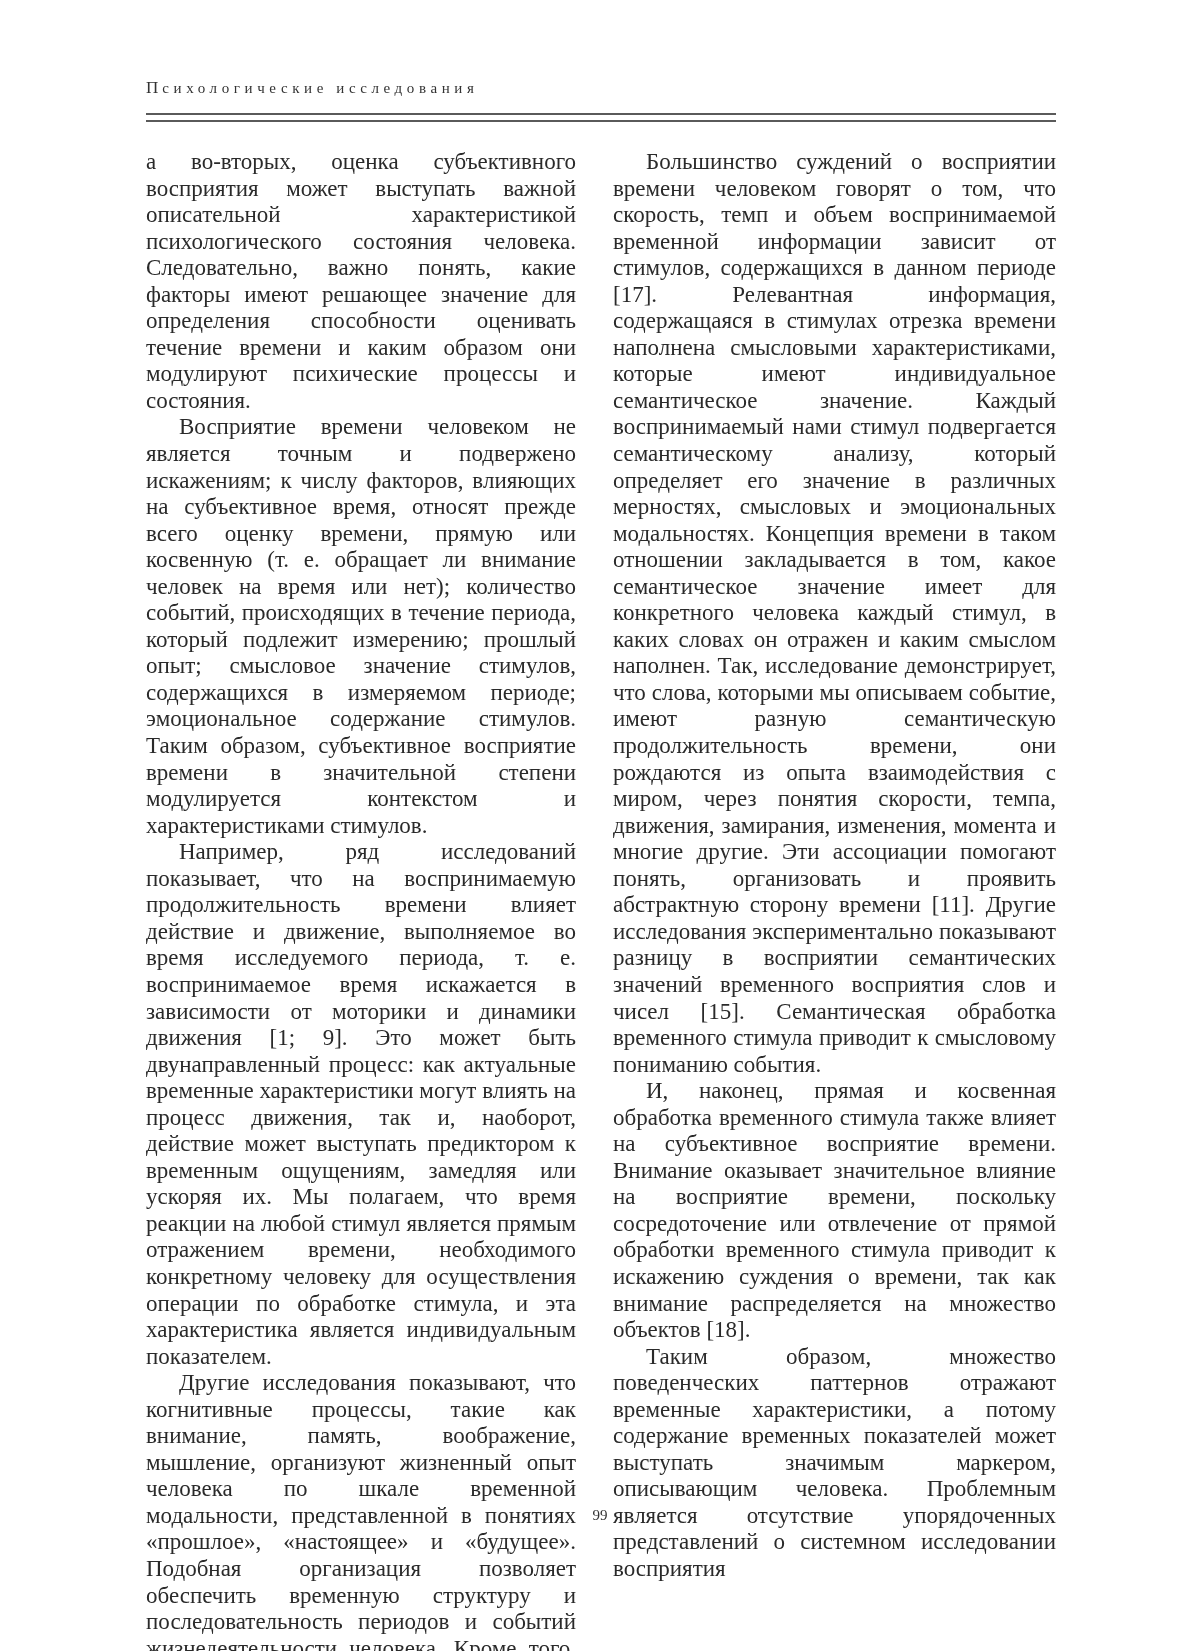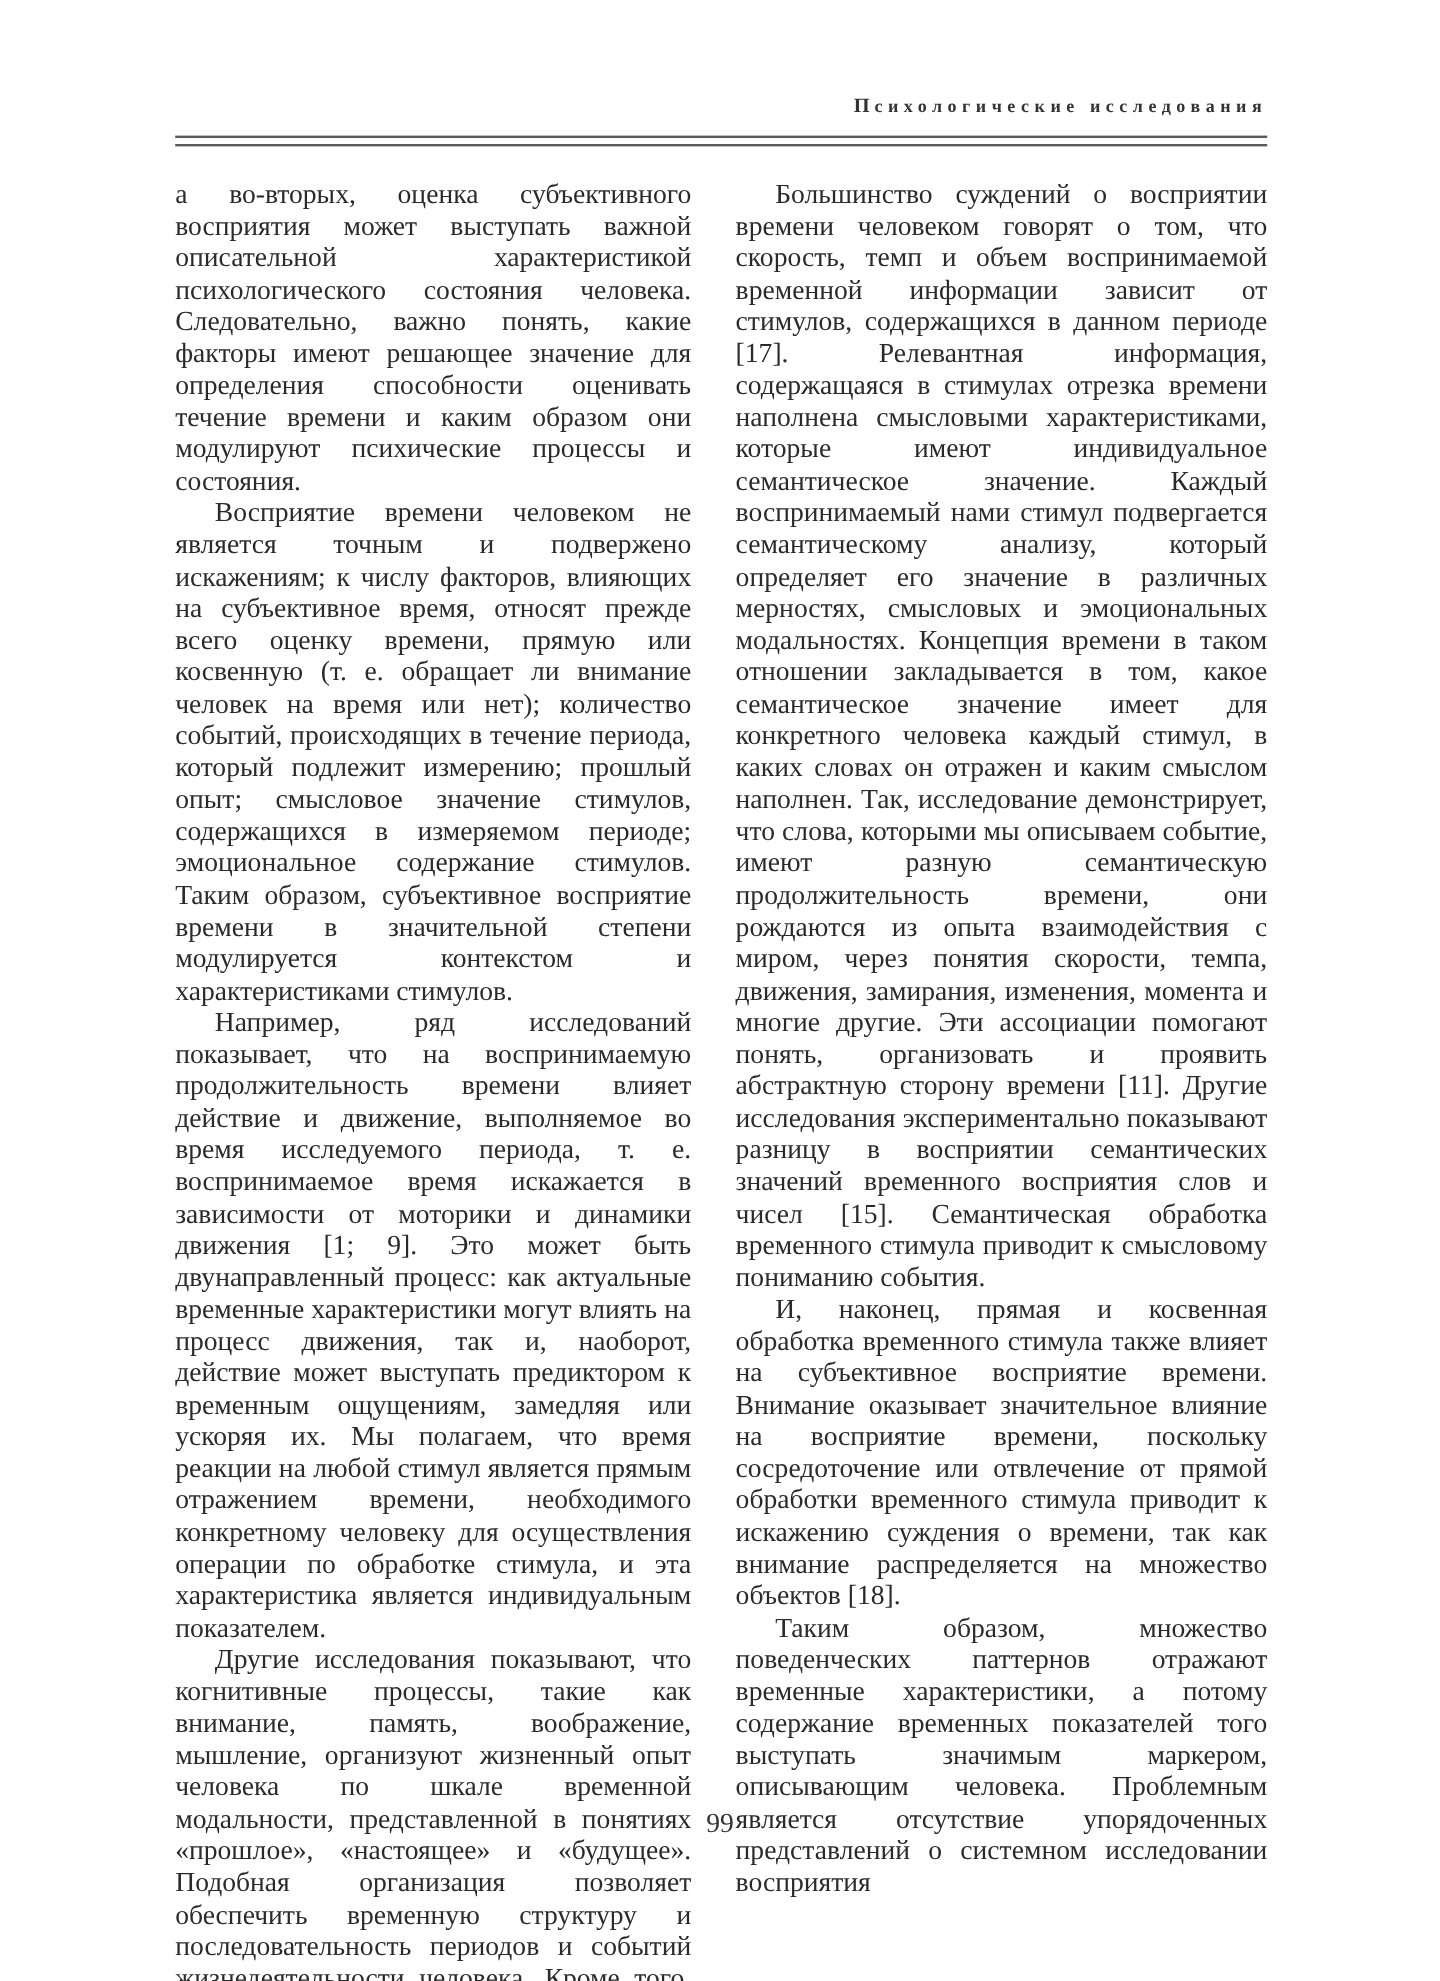--- a/index.html
+++ b/index.html
@@ -1,44 +1,44 @@
 <!DOCTYPE html>
 <html><head>
 <meta charset="utf-8">
 <style>
   html, body { margin:0; padding:0; background:#ffffff; }
   body { width:1200px; height:1651px; position:relative; overflow:hidden;
          font-family:"Liberation Serif","DejaVu Serif",serif; color:#2a2a2a; }
-  .running-head { position:absolute; top:78px; left:146px; width:910px; text-align:right;
-         font-size:15px; font-weight:bold; letter-spacing:4.6px; color:#333; }
+  .running-head { position:absolute; top:78px; left:146px; width:910px; text-align:left;
+         font-size:15px; font-weight:normal; letter-spacing:4.6px; color:#333; }
   .running-head .cap { font-size:17px; letter-spacing:4px; }
   .rule { position:absolute; left:146px; width:910px; height:2px; background:#5a5a5a; }
   .rule.r1 { top:113px; }
   .rule.r2 { top:120px; }
   .col { position:absolute; top:149px; font-size:23px; line-height:26.55px; text-align:justify;
          hyphens:manual; }
   .col.left { left:146px; width:430px; }
   .col.right { left:613px; width:443px; }
   .col p { margin:0; text-indent:0; }
   .col p.indent { text-indent:33px; }
-  .folio { position:absolute; top:1507px; left:0; width:1200px; text-align:center; font-size:23px; color:#333; }
+  .folio { position:absolute; top:1507px; left:0; width:1200px; text-align:center; font-size:15px; color:#333; }
 </style>
 </head>
 <body>
 
 <div class="running-head"><span class="cap">П</span><span>сихологические исследования</span></div>
 <div class="rule r1"></div>
 <div class="rule r2"></div>
 
 <div class="col left">
   <p>а во-вторых, оценка субъективного восприятия может выступать важной описательной характеристикой психологического состояния человека. Следовательно, важно понять, какие факторы имеют решающее значение для определения способности оценивать течение времени и каким образом они модулируют психические процессы и состояния.</p>
   <p class="indent">Восприятие времени человеком не является точным и подвержено искажениям; к числу факторов, влияющих на субъективное время, относят прежде всего оценку времени, прямую или косвенную (т. е. обращает ли внимание человек на время или нет); количество событий, происходящих в течение периода, который подлежит измерению; прошлый опыт; смысловое значение стимулов, содержащихся в измеряемом периоде; эмоциональное содержание стимулов. Таким образом, субъективное восприятие времени в значительной степени модулируется контекстом и характеристиками стимулов.</p>
   <p class="indent">Например, ряд исследований показывает, что на воспринимаемую продолжительность времени влияет действие и движение, выполняемое во время исследуемого периода, т. е. воспринимаемое время искажается в зависимости от моторики и динамики движения [1; 9]. Это может быть двунаправленный процесс: как актуальные временные характеристики могут влиять на процесс движения, так и, наоборот, действие может выступать предиктором к временным ощущениям, замедляя или ускоряя их. Мы полагаем, что время реакции на любой стимул является прямым отражением времени, необходимого конкретному человеку для осуществления операции по обработке стимула, и эта характеристика является индивидуальным показателем.</p>
   <p class="indent">Другие исследования показывают, что когнитивные процессы, такие как внимание, память, воображение, мышление, организуют жизненный опыт человека по шкале временной модальности, представленной в понятиях «прошлое», «настоящее» и «будущее». Подобная организация позволяет обеспечить временную структуру и последовательность периодов и событий жизнедеятельности человека. Кроме того, когнитивные временные</p>
 </div>
 
 <div class="col right">
   <p class="indent">Большинство суждений о восприятии времени человеком говорят о том, что скорость, темп и объем воспринимаемой временной информации зависит от стимулов, содержащихся в данном периоде [17]. Релевантная информация, содержащаяся в стимулах отрезка времени наполнена смысловыми характеристиками, которые имеют индивидуальное семантическое значение. Каждый воспринимаемый нами стимул подвергается семантическому анализу, который определяет его значение в различных мерностях, смысловых и эмоциональных модальностях. Концепция времени в таком отношении закладывается в том, какое семантическое значение имеет для конкретного человека каждый стимул, в каких словах он отражен и каким смыслом наполнен. Так, исследование демонстрирует, что слова, которыми мы описываем событие, имеют разную семантическую продолжительность времени, они рождаются из опыта взаимодействия с миром, через понятия скорости, темпа, движения, замирания, изменения, момента и многие другие. Эти ассоциации помогают понять, организовать и проявить абстрактную сторону времени [11]. Другие исследования экспериментально показывают разницу в восприятии семантических значений временного восприятия слов и чисел [15]. Семантическая обработка временного стимула приводит к смысловому пониманию события.</p>
   <p class="indent">И, наконец, прямая и косвенная обработка временного стимула также влияет на субъективное восприятие времени. Внимание оказывает значительное влияние на восприятие времени, поскольку сосредоточение или отвлечение от прямой обработки временного стимула приводит к искажению суждения о времени, так как внимание распределяется на множество объектов [18].</p>
-  <p class="indent">Таким образом, множество поведенческих паттернов отражают временные характеристики, а потому содержание временных показателей того выступать значимым маркером, описывающим человека. Проблемным является отсутствие упорядоченных представлений о системном исследовании восприятия</p>
+  <p class="indent">Таким образом, множество поведенческих паттернов отражают временные характеристики, а потому содержание временных показателей может выступать значимым маркером, описывающим человека. Проблемным является отсутствие упорядоченных представлений о системном исследовании восприятия</p>
 </div>
 
 <div class="folio">99</div>
 
 </body></html>

